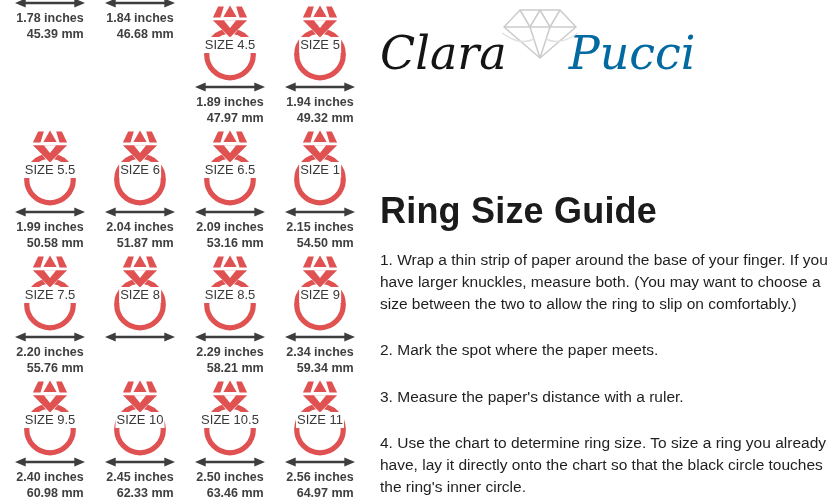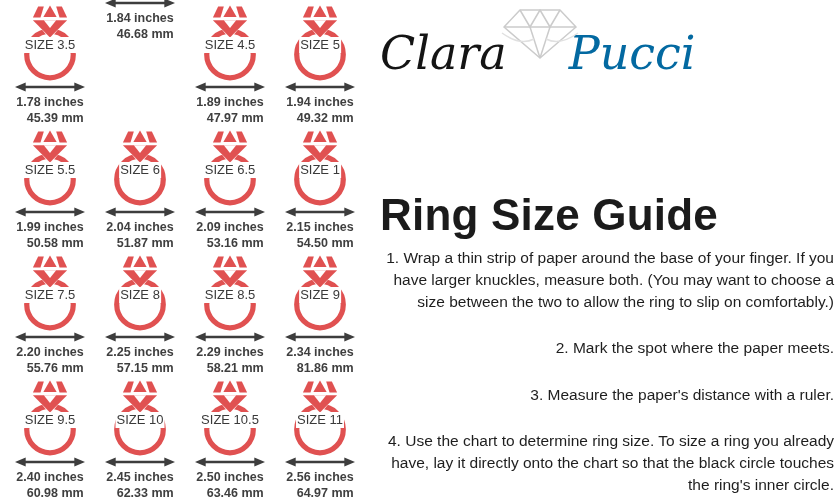--- a/index.html
+++ b/index.html
@@ -21,22 +21,22 @@
 
   
   .panel { position:absolute; left:380px; top:0; width:456px; }
   .logo { position:relative; margin-top:6px; height:90px; }
   .logo-words { display:flex; align-items:baseline; padding-top:22px; }
   .word { font-family:"DejaVu Serif", serif; font-style:italic; font-size:46px; line-height:1.1; }
   .word1 { color:#141414; }
   .word2 { color:#0369a1; margin-left:62px; }
   .logo-diamond { position:absolute; left:112px; top:0; width:96px; height:56px; }
 
-  .title { margin-top:94px; font-size:44px; font-weight:700; color:#1b1b1b; letter-spacing:0.2px; }
-  .steps { margin-top:7px; width:454px;text-align:right; }
+  .title { margin-top:94px; font-size:36px; font-weight:700; color:#1b1b1b; letter-spacing:0.2px; }
+  .steps { margin-top:17px; width:454px; }
   .step { font-size:15.5px; line-height:1.43; color:#1e1e1e; margin:0 0 24px; }
 </style>
 </head>
 <body>
 
 <svg width="0" height="0" style="position:absolute" aria-hidden="true">
   <defs>
     <symbol id="ring-sym" viewBox="0 0 80 88">
       <circle cx="40" cy="54" r="24.5" fill="#ffffff" stroke="#e05151" stroke-width="5.5"></circle>
       <polygon points="20,14 29,1 51,1 60,14 40,38" fill="#ffffff"></polygon>
@@ -52,26 +52,20 @@
       <polygon points="72,6 61,1.4 61,10.6" fill="#3d3d3d"></polygon>
     </symbol>
   </defs>
 </svg>
 
 <div class="stage">
 
   <div class="chart">
 
     <div class="cell">
-      <div class="ringbox">
-        <svg class="ring" viewBox="0 0 80 88">
-            <use href="#ring-sym"></use>
-          </svg>
-        <span class="sizelabel">SIZE 3.5</span>
-      </div>
       <svg class="arrow" viewBox="0 0 72 12">
           <use href="#arrow-sym"></use>
         </svg>
       <div class="meas">
         <div>1.78 inches</div>
         <div>45.39 mm</div>
       </div>
     </div>
 
     <div class="cell">
@@ -199,24 +193,20 @@
     <div class="cell">
       <div class="ringbox">
         <svg class="ring" viewBox="0 0 80 88">
             <use href="#ring-sym"></use>
           </svg>
         <span class="sizelabel">SIZE 8</span>
       </div>
       <svg class="arrow" viewBox="0 0 72 12">
           <use href="#arrow-sym"></use>
         </svg>
-      <div class="meas">
-        <div>2.25 inches</div>
-        <div>57.15 mm</div>
-      </div>
     </div>
 
     <div class="cell">
       <div class="ringbox">
         <svg class="ring" viewBox="0 0 80 88">
             <use href="#ring-sym"></use>
           </svg>
         <span class="sizelabel">SIZE 8.5</span>
       </div>
       <svg class="arrow" viewBox="0 0 72 12">
@@ -233,21 +223,21 @@
         <svg class="ring" viewBox="0 0 80 88">
             <use href="#ring-sym"></use>
           </svg>
         <span class="sizelabel">SIZE 9</span>
       </div>
       <svg class="arrow" viewBox="0 0 72 12">
           <use href="#arrow-sym"></use>
         </svg>
       <div class="meas">
         <div>2.34 inches</div>
-        <div>81.86 mm</div>
+        <div>59.34 mm</div>
       </div>
     </div>
 
     <div class="cell">
       <div class="ringbox">
         <svg class="ring" viewBox="0 0 80 88">
             <use href="#ring-sym"></use>
           </svg>
         <span class="sizelabel">SIZE 9.5</span>
       </div>

